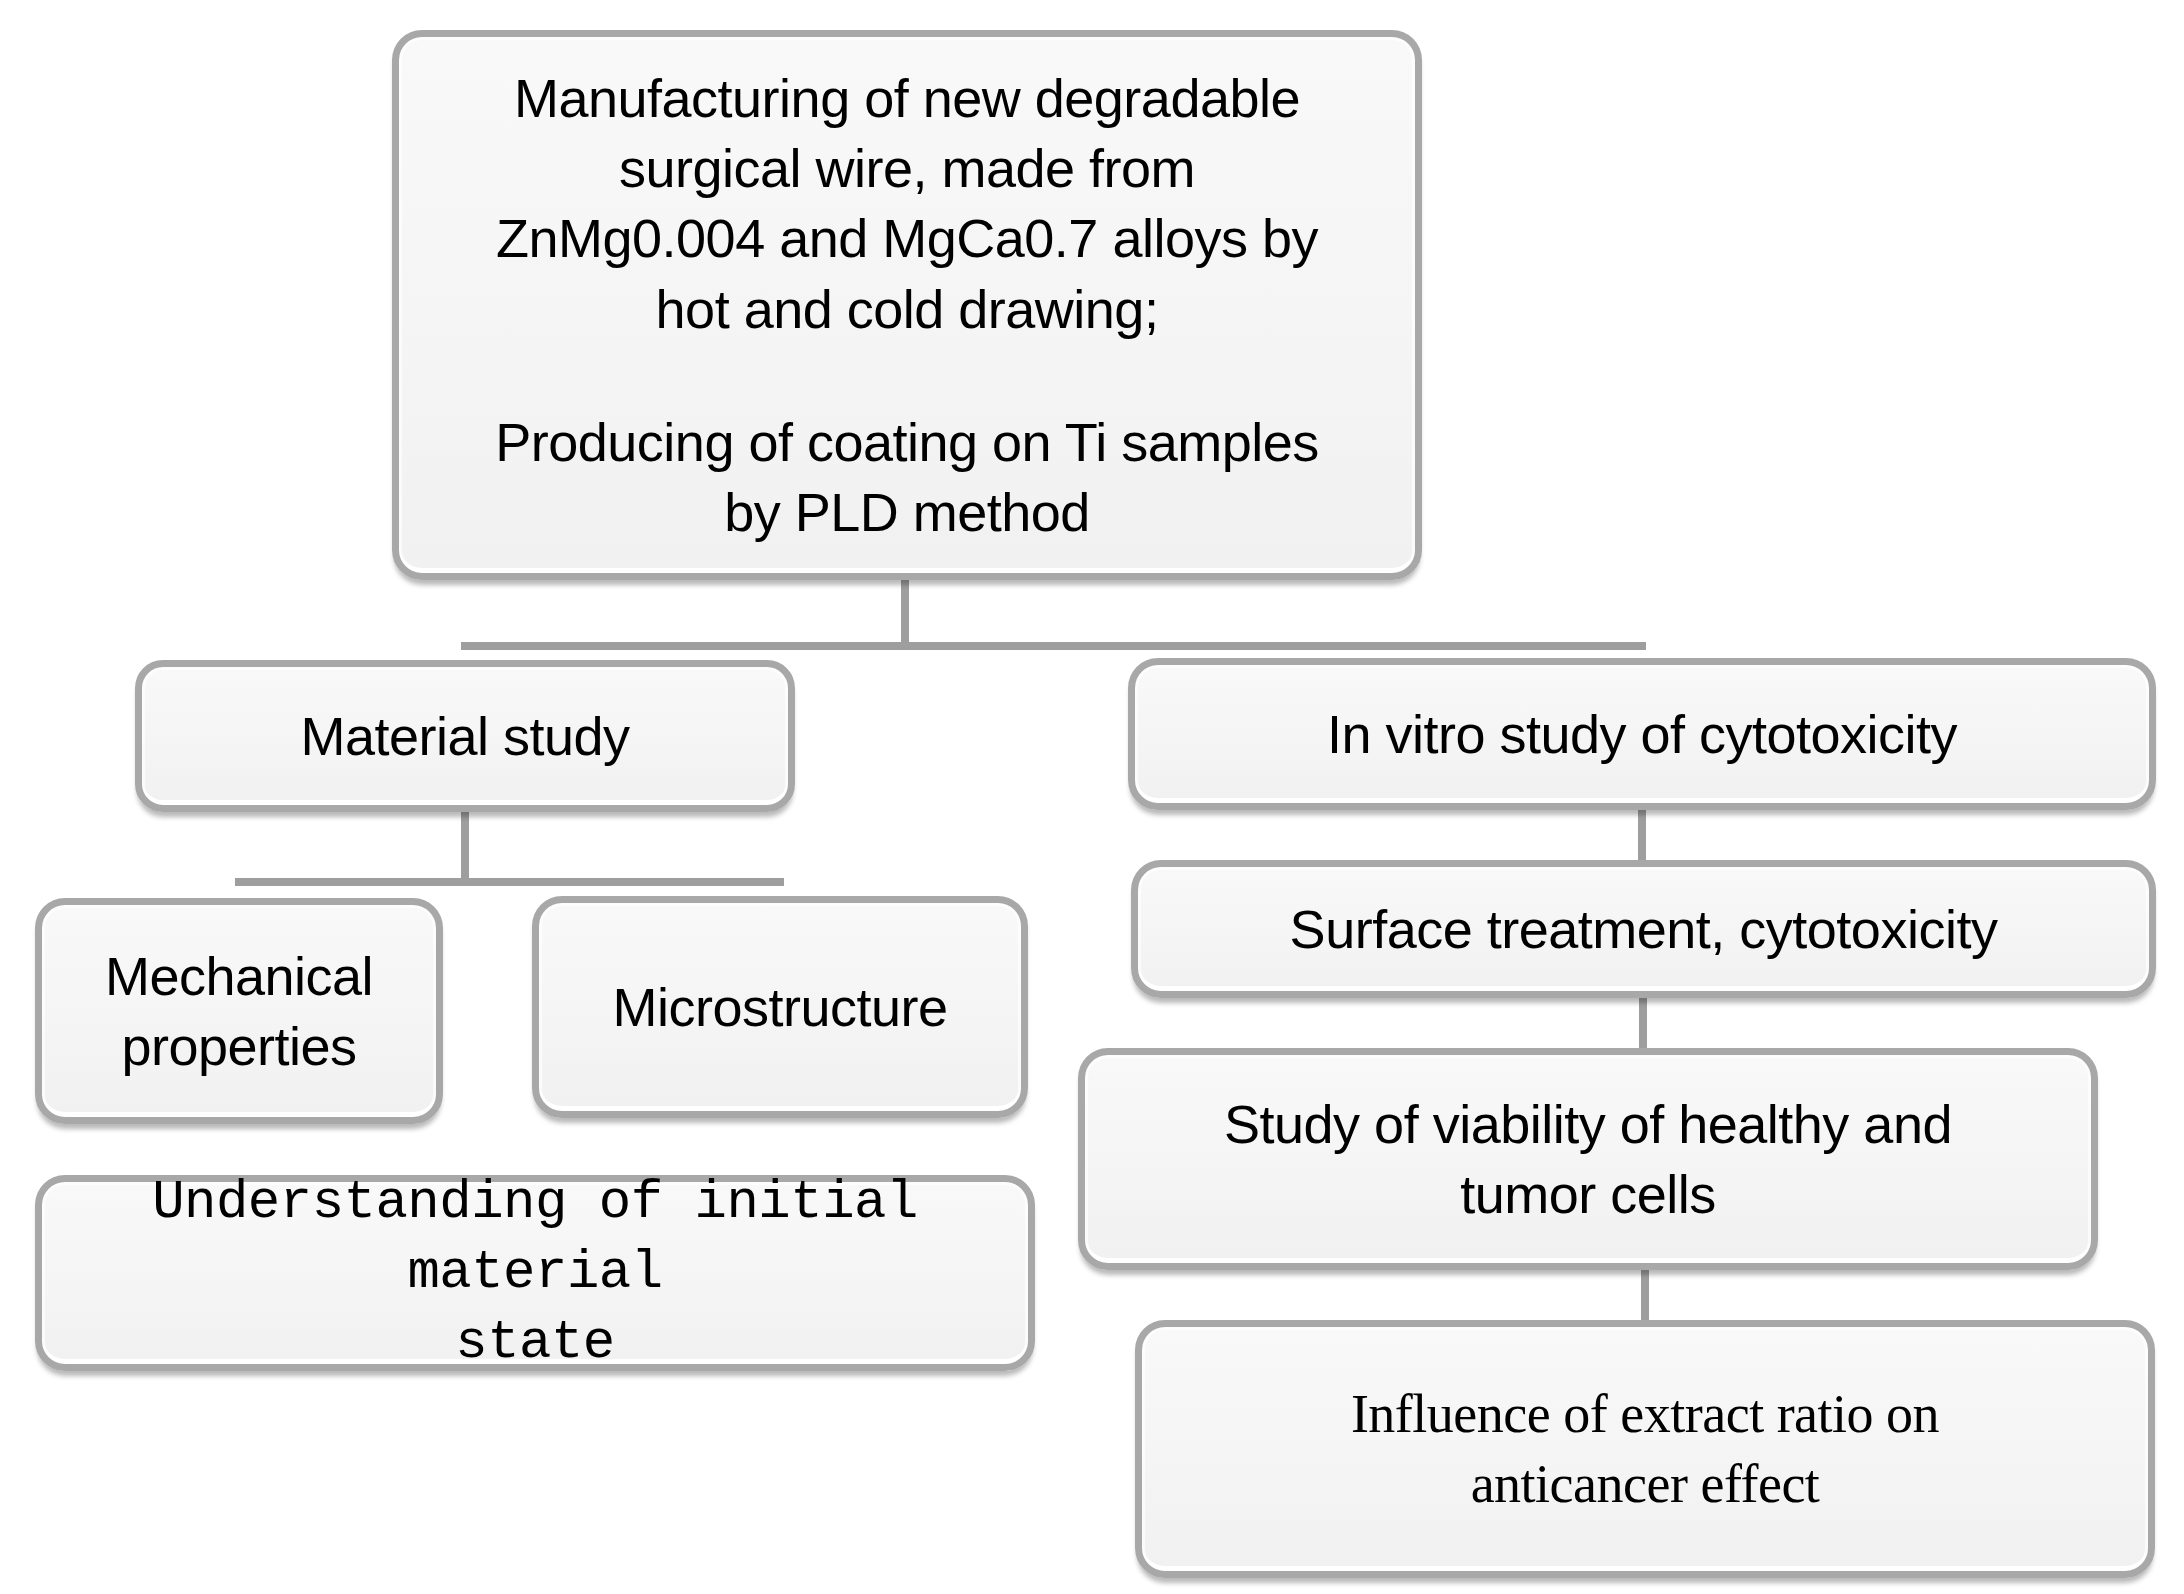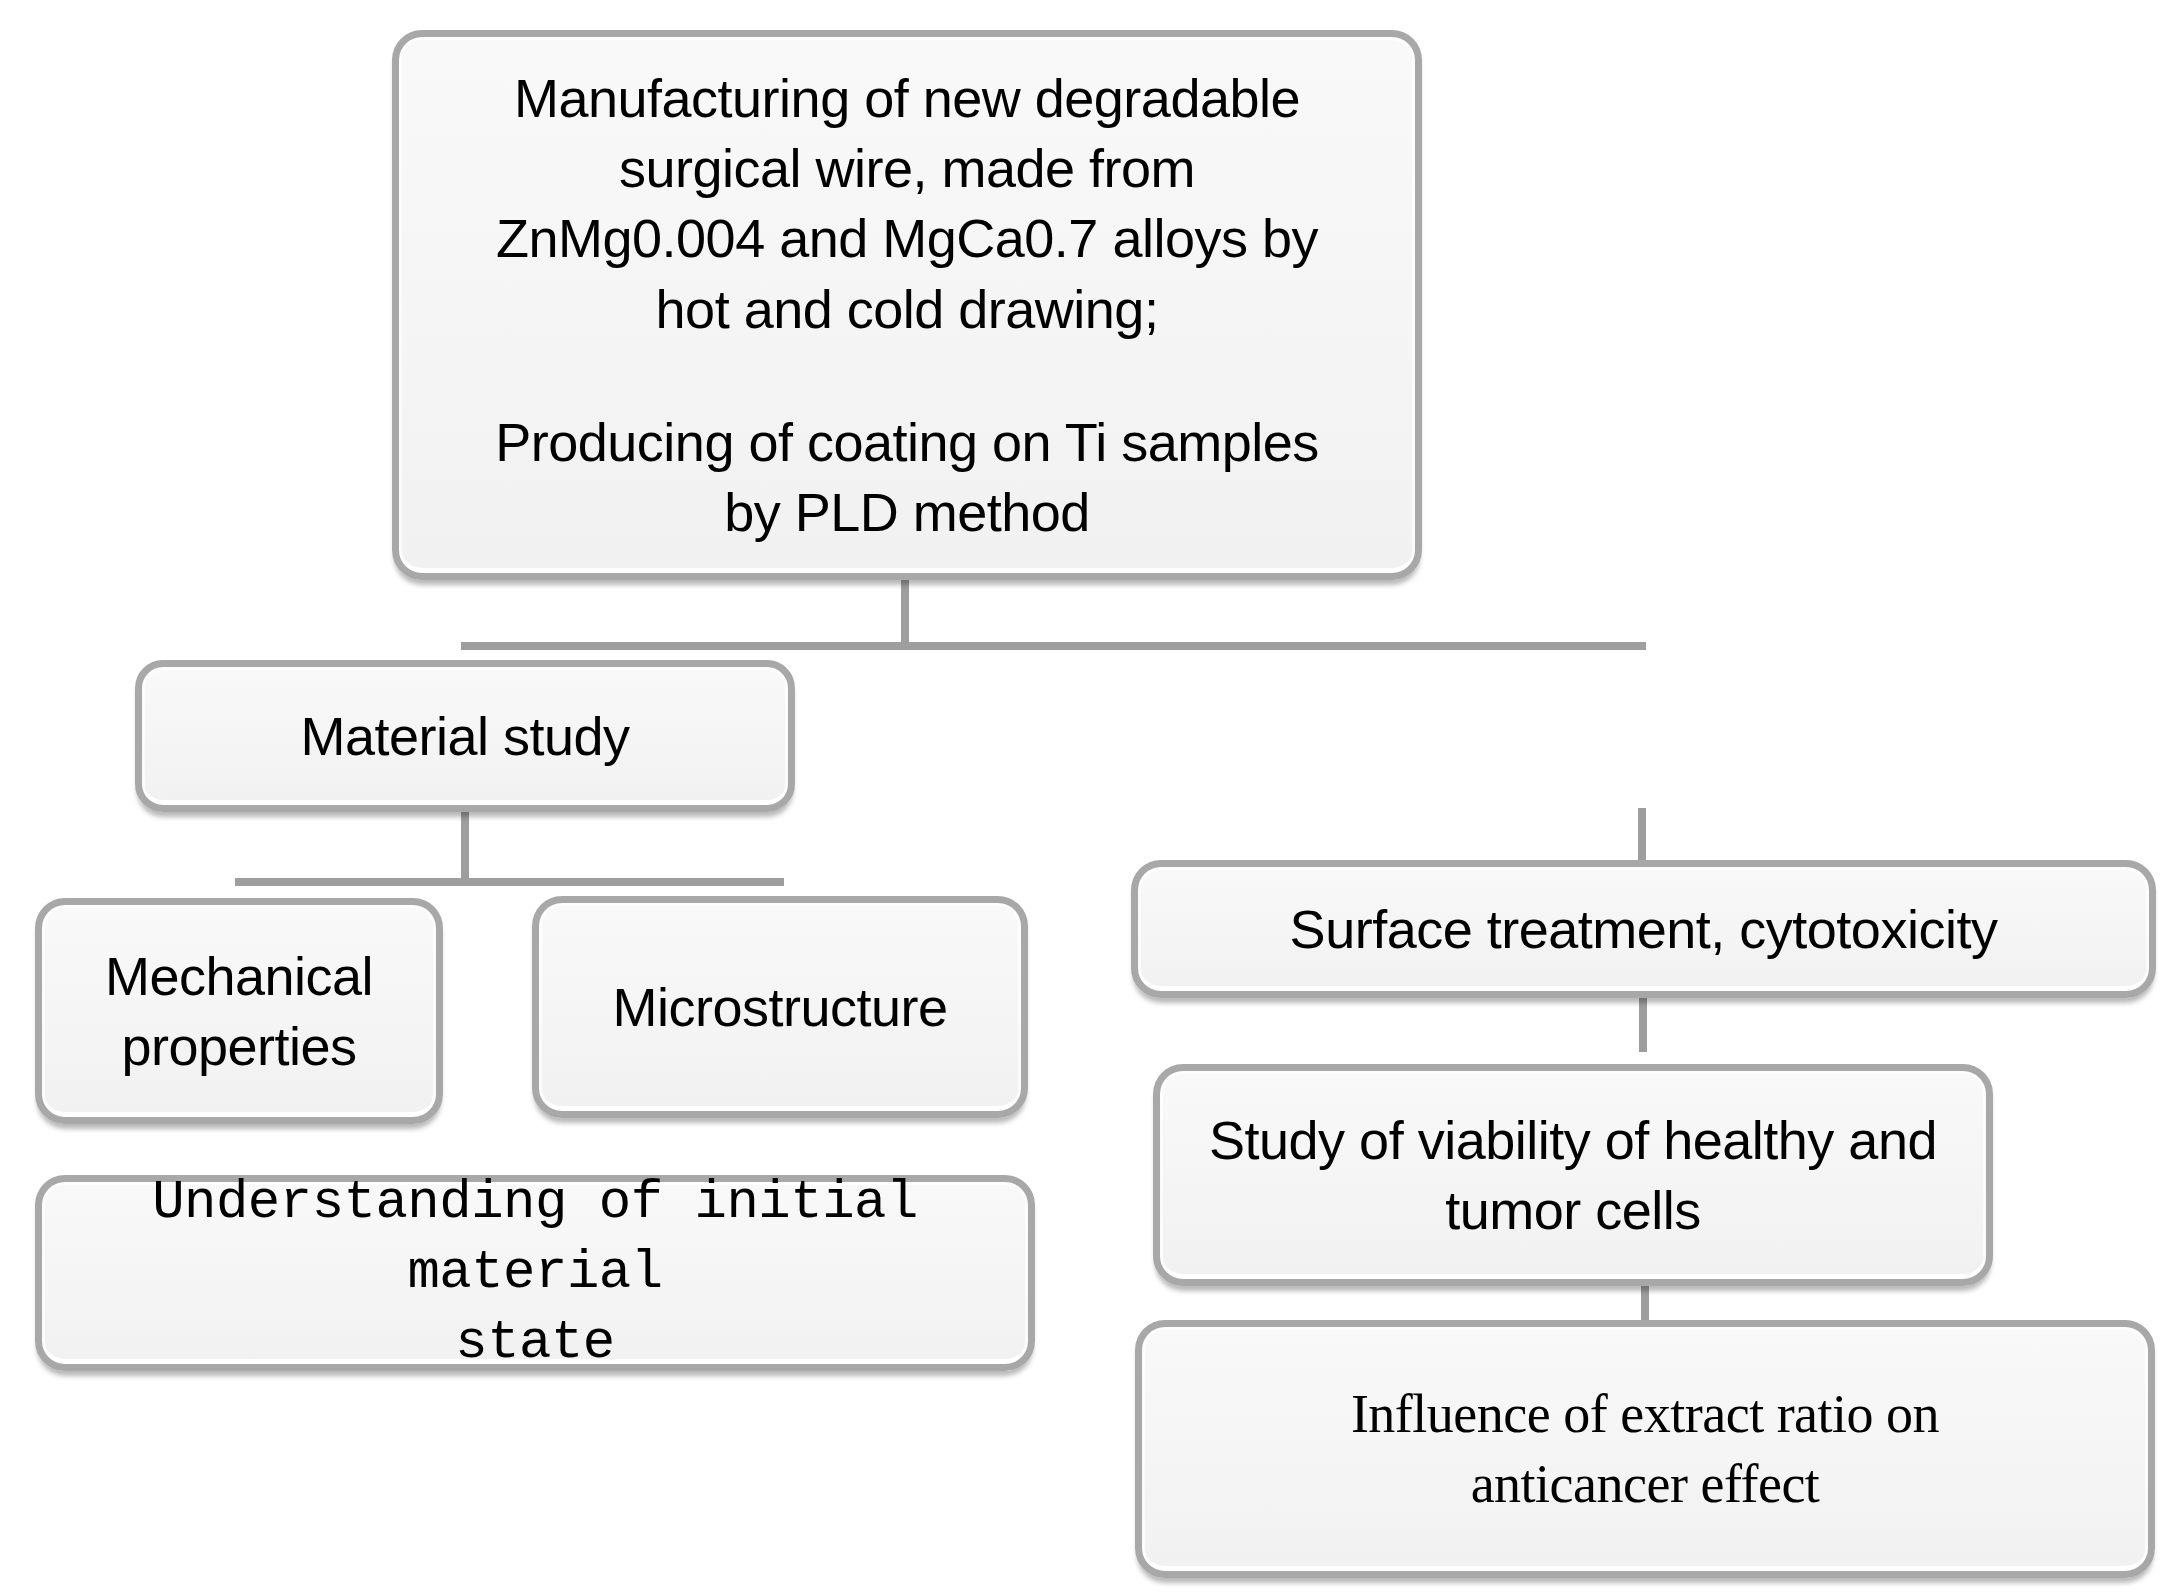--- a/index.html
+++ b/index.html
@@ -50,21 +50,21 @@
   .connector.h { height: 8px; }
 
   
   #node-root            { left: 392px;  top: 30px;   width: 1030px; height: 550px; }
   #node-material-study  { left: 135px;  top: 660px;  width: 660px;  height: 152px; border-radius: 28px; }
   #node-in-vitro        { left: 1128px; top: 658px;  width: 1028px; height: 152px; }
   #node-mechanical      { left: 35px;   top: 898px;  width: 408px;  height: 226px; }
   #node-microstructure  { left: 532px;  top: 896px;  width: 496px;  height: 222px; }
   #node-understanding   { left: 35px;   top: 1175px; width: 1000px; height: 196px; font-family: Liberation Mono, monospace; }
   #node-surface         { left: 1131px; top: 860px;  width: 1025px; height: 138px; }
-  #node-viability       { left: 1153px; top: 1048px; width: 840px; height: 222px; margin-top: 16px; }
+  #node-viability       { left: 1078px; top: 1048px; width: 1020px; height: 222px; }
   #node-influence       { left: 1135px; top: 1320px; width: 1020px; height: 258px; font-family: Liberation Serif, serif; }
 
   
   #conn-root-down        { left: 901px;  top: 576px;  height: 74px;  }
   #conn-branch-h         { left: 461px;  top: 642px;  width: 1185px; }
   #conn-material-down    { left: 461px;  top: 812px;  height: 74px;  }
   #conn-sub-h            { left: 235px;  top: 878px;  width: 549px;  }
   #conn-invitro-surface  { left: 1638px; top: 808px;  height: 56px;  }
   #conn-surface-viab     { left: 1639px; top: 996px;  height: 56px;  }
   #conn-viab-influence   { left: 1641px; top: 1268px; height: 56px;  }
@@ -88,20 +88,23 @@
 ZnMg0.004 and MgCa0.7 alloys by
 hot and cold drawing;</p>
     <p>Producing of coating on Ti samples
 by PLD method</p>
   </div>
 
   <div class="node" id="node-material-study">
     <p>Material study</p>
   </div>
 
+  <div class="node" id="node-in-vitro">
+    <p>In vitro study of cytotoxicity</p>
+  </div>
 
   <div class="node" id="node-mechanical">
     <p>Mechanical
 properties</p>
   </div>
 
   <div class="node" id="node-microstructure">
     <p>Microstructure</p>
   </div>
 

